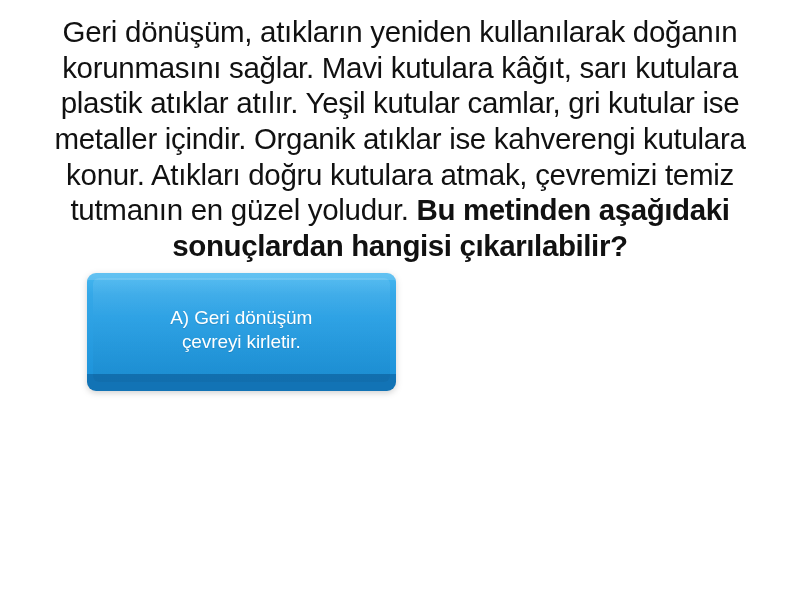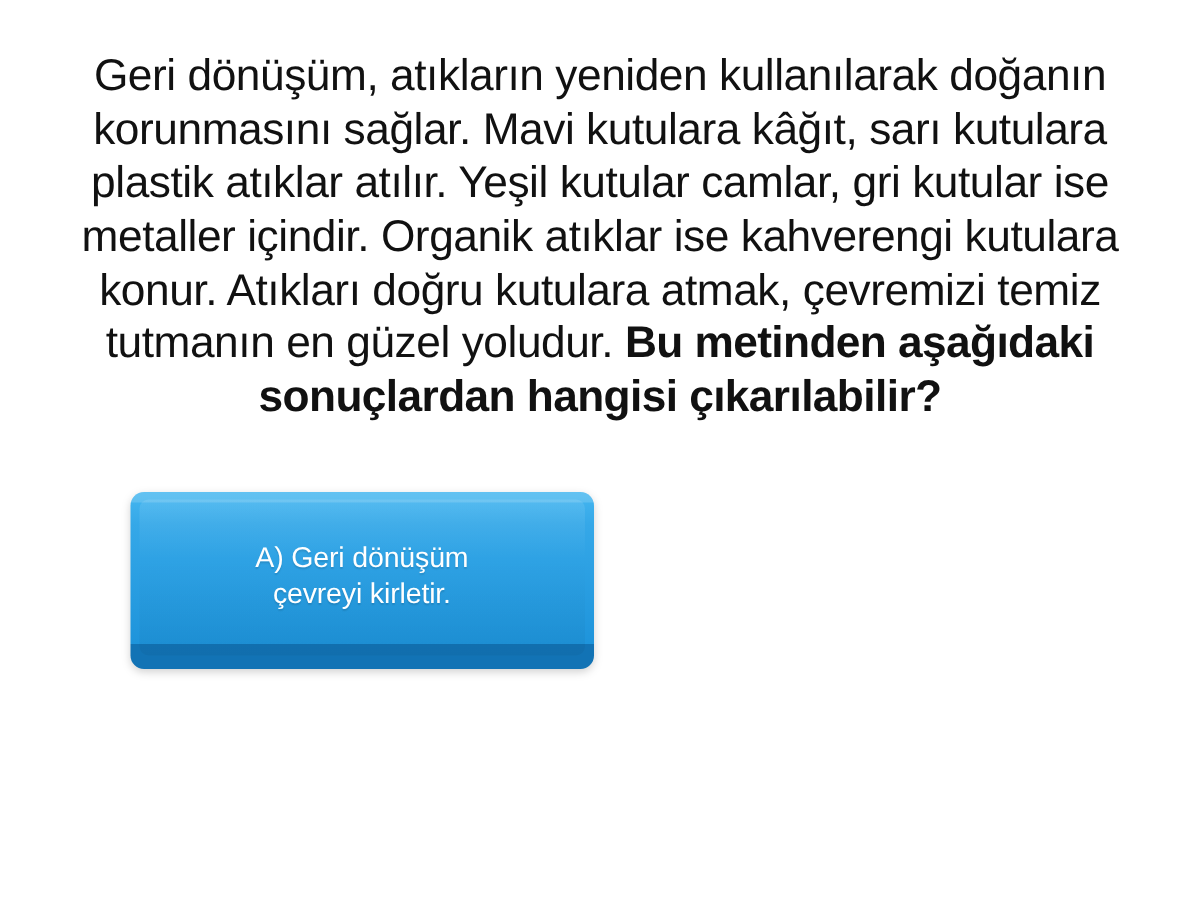--- a/index.html
+++ b/index.html
@@ -20,21 +20,21 @@
     width: 800px;
     height: 600px;
     display: flex;
     flex-direction: column;
     box-sizing: border-box;
     background: #ffffff;
   }
 
   
   #question-block {
-    padding: 33px 48px 0 48px;
+    padding: 14px 48px 0 48px;
     box-sizing: border-box;
     flex: 0 0 auto;
   }
 
   #question-text {
     margin: 0;
     text-align: center;
     color: #111111;
     font-size: 29.5px;
     line-height: 1.21;
@@ -57,21 +57,20 @@
     padding-top: 9px;
   }
 
   #answers-grid {
     width: 626px;
     display: grid;
     grid-template-columns: 1fr 1fr;
     grid-template-rows: 118px 118px;
     column-gap: 9px;
     row-gap: 9px;
-    margin-top: 36px;
   }
 
   .answer-btn {
     position: relative;
     border: 0;
     padding: 0;
     margin: 0;
     border-radius: 9px;
     cursor: pointer;
     display: flex;

